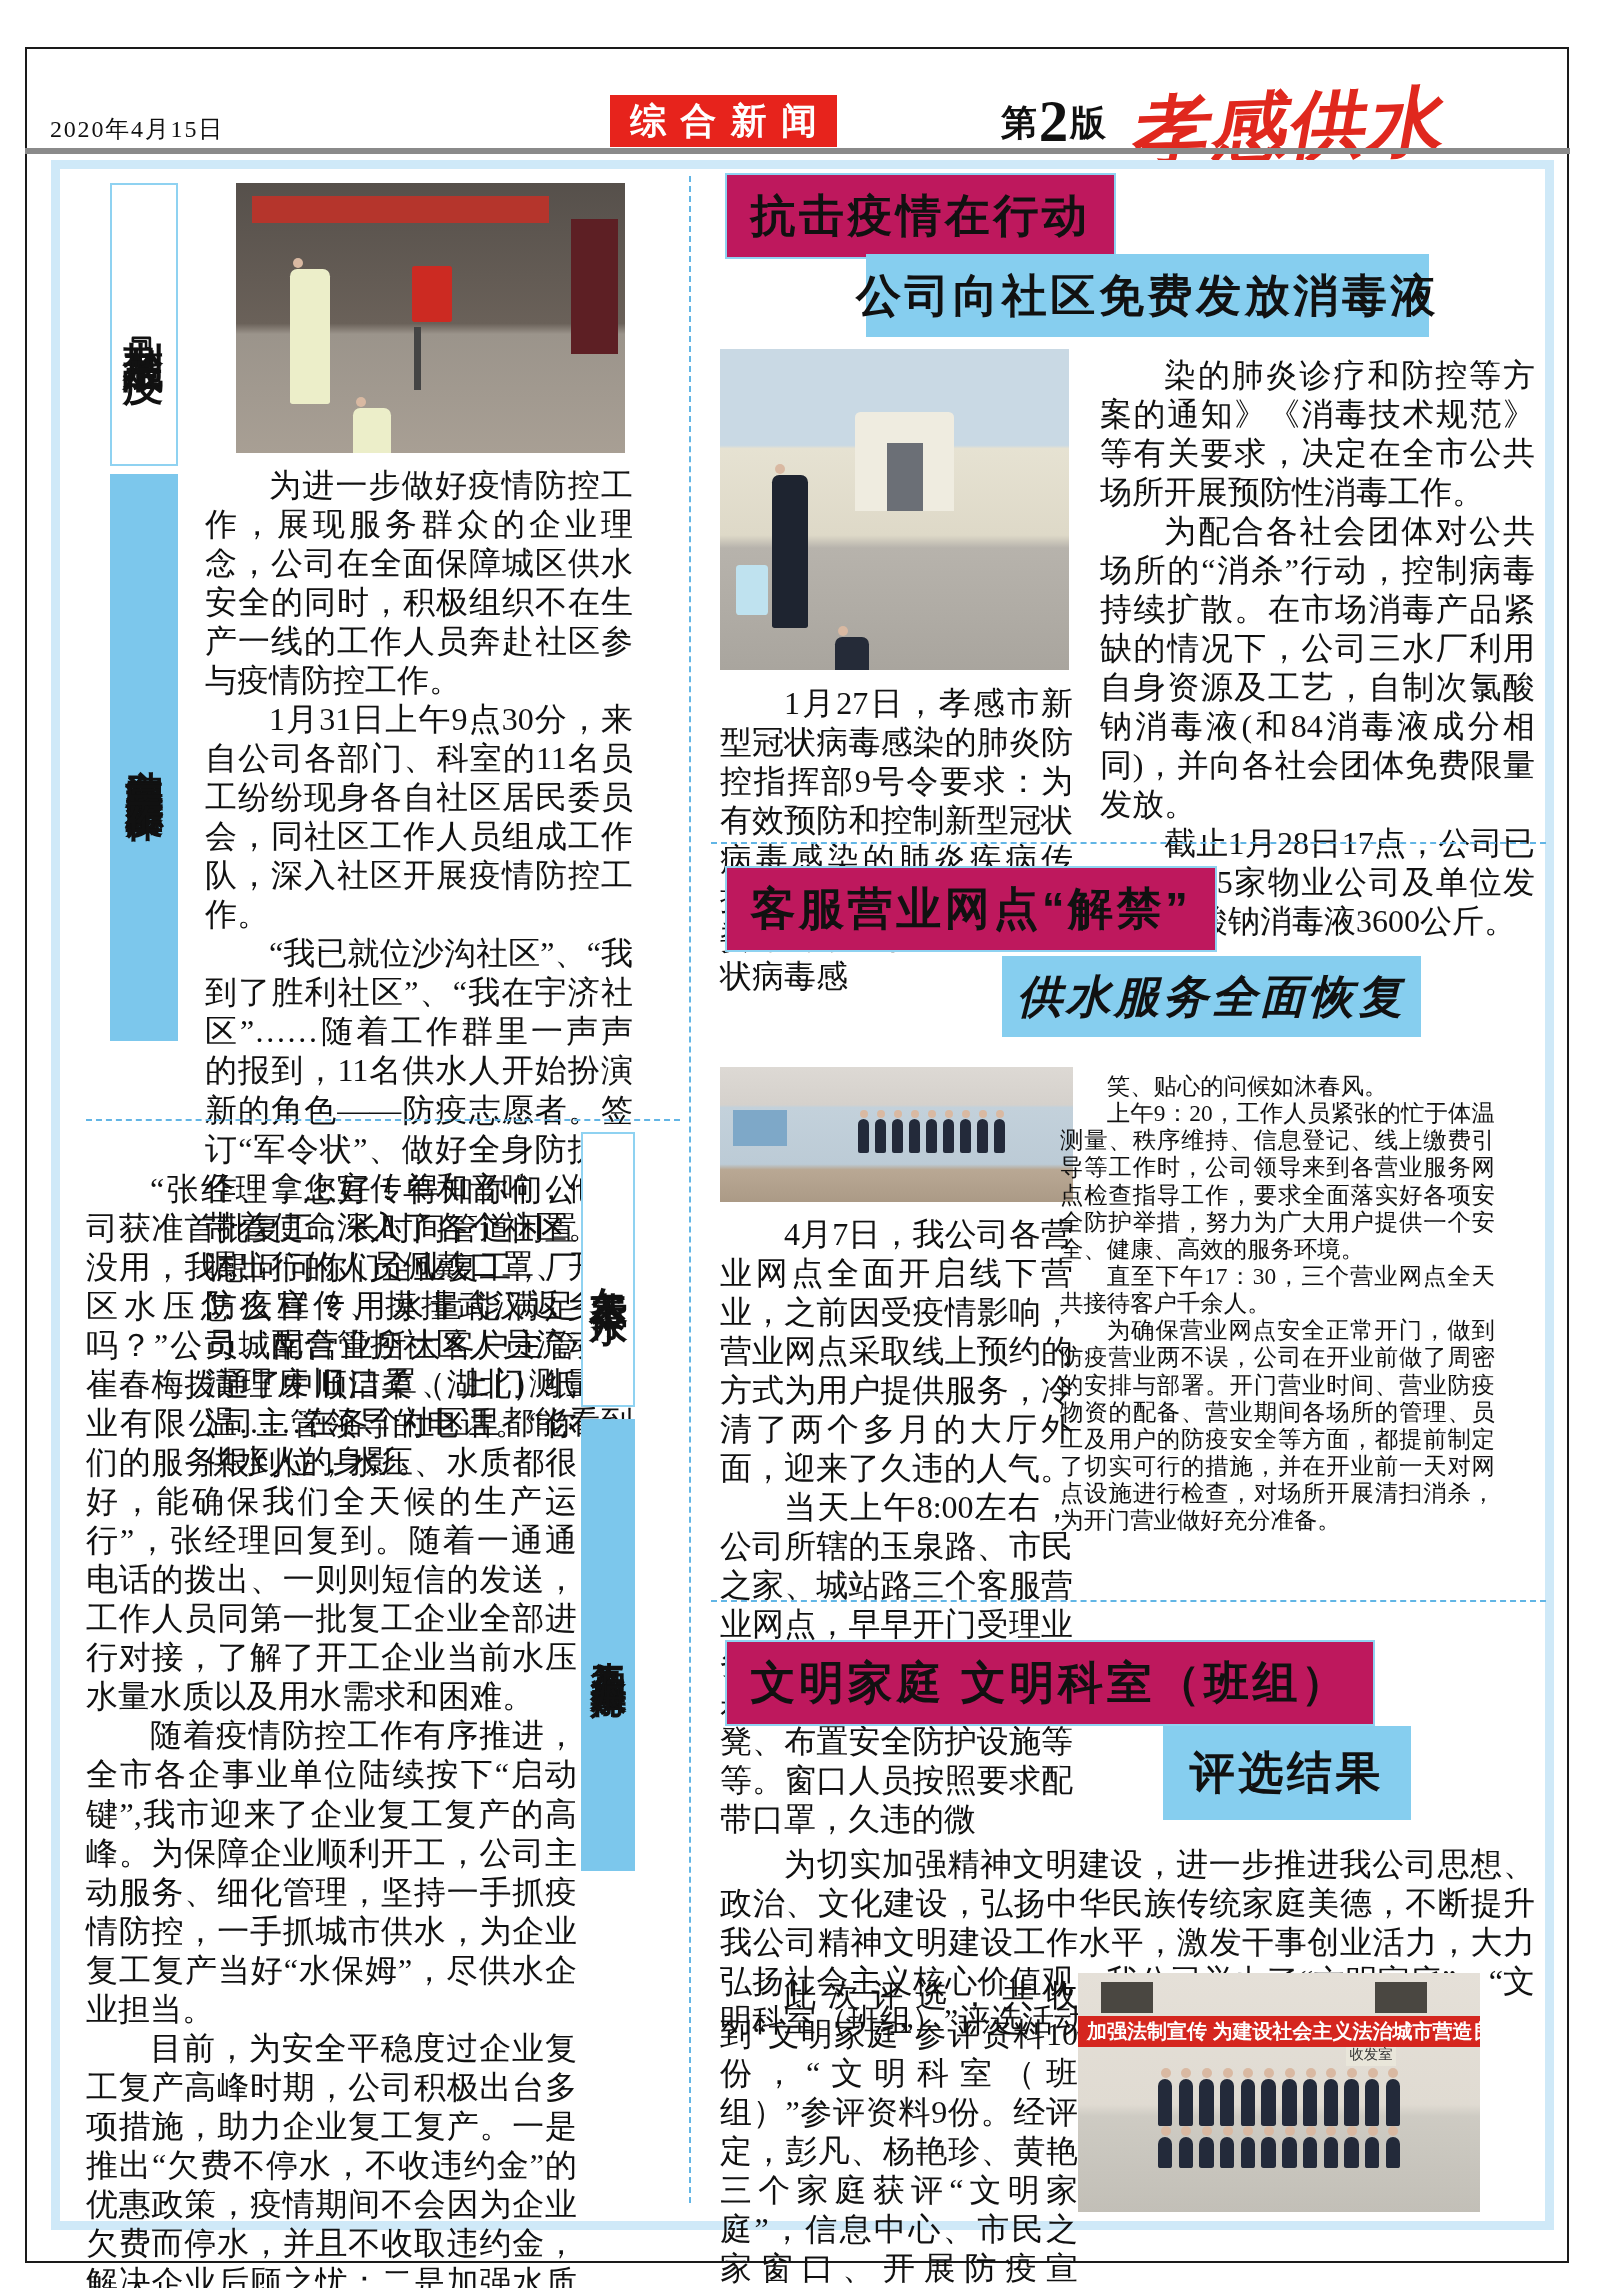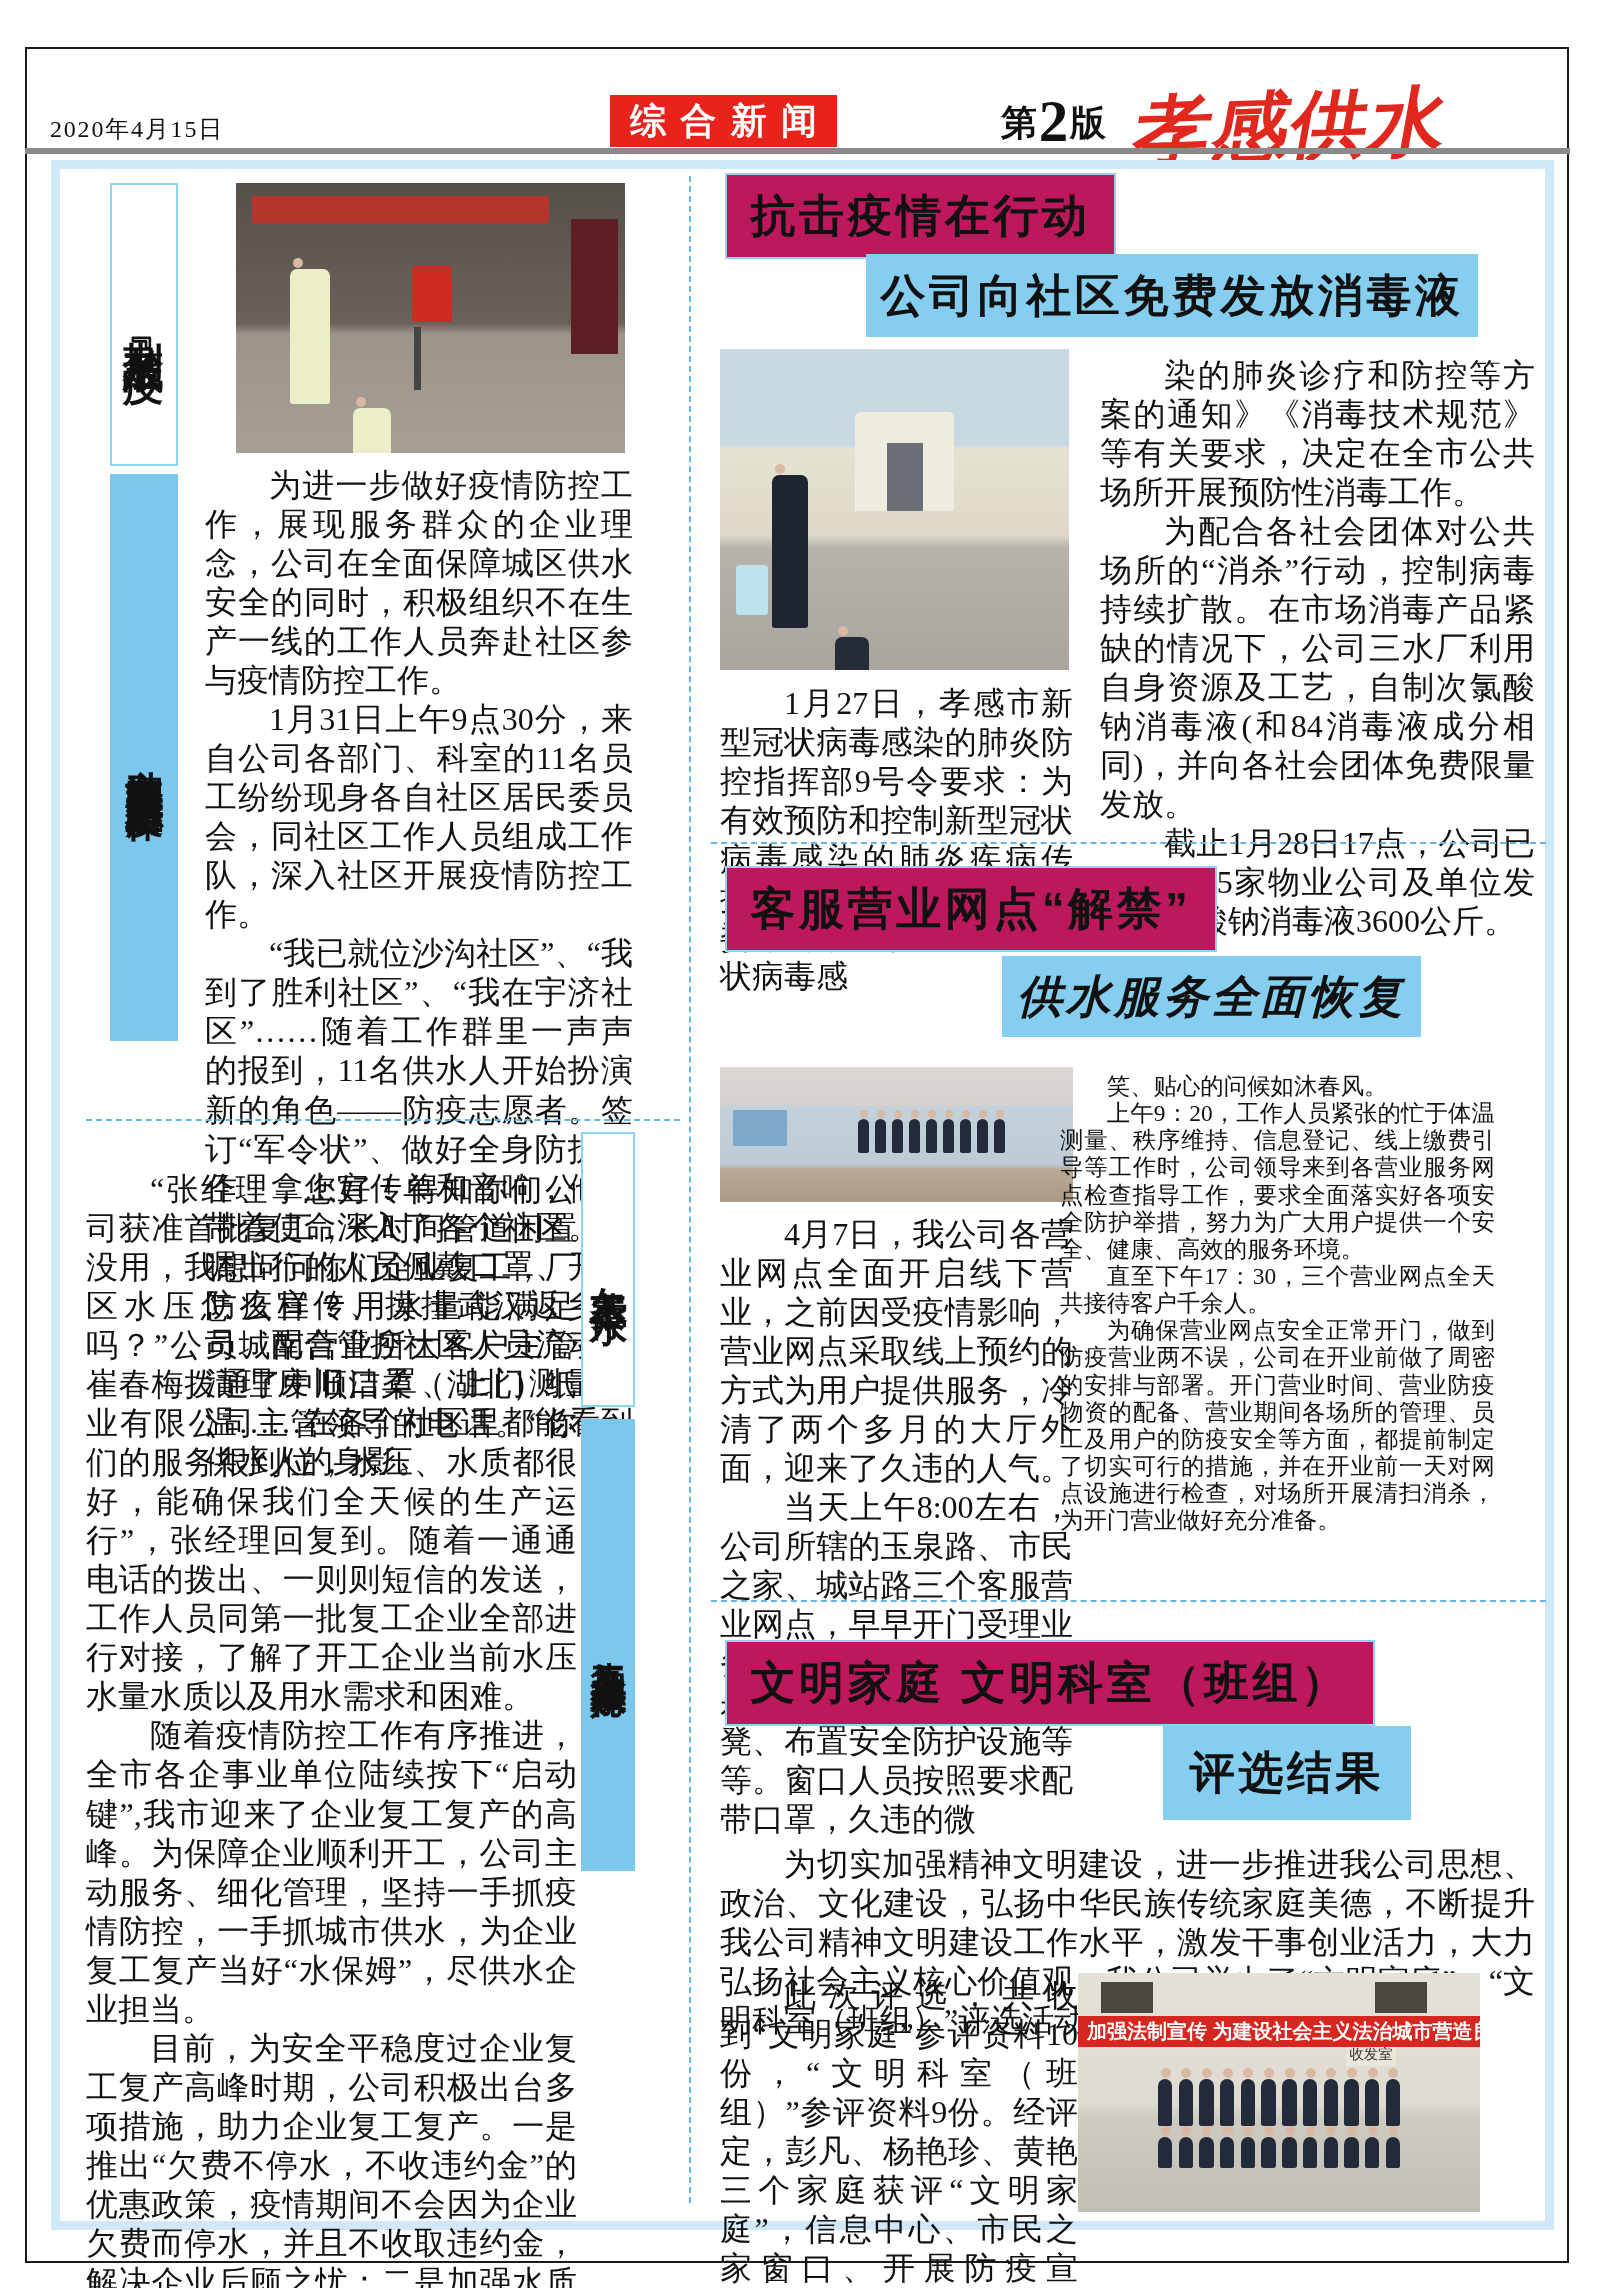--- a/index.html
+++ b/index.html
@@ -102,21 +102,21 @@
 
 <div class="abs body-text" style="left:86px;top:1170px;width:491px;">
   <p>“张经理，您好！得知你们公司获准首批复工，长时间管道闲置没用，我想问问你们企业复工，厂区水压怎么样？用水量能满足吗？”公司城南营业所大客户主管崔春梅拨通了中顺洁柔（湖北）纸业有限公司主管领导的电话。“你们的服务很到位，水压、水质都很好，能确保我们全天候的生产运行”，张经理回复到。随着一通通电话的拨出、一则则短信的发送，工作人员同第一批复工企业全部进行对接，了解了开工企业当前水压水量水质以及用水需求和困难。</p>
   <p>随着疫情防控工作有序推进，全市各企事业单位陆续按下“启动键”,我市迎来了企业复工复产的高峰。为保障企业顺利开工，公司主动服务、细化管理，坚持一手抓疫情防控，一手抓城市供水，为企业复工复产当好“水保姆”，尽供水企业担当。</p>
   <p>目前，为安全平稳度过企业复工复产高峰时期，公司积极出台多项措施，助力企业复工复产。一是推出“欠费不停水，不收违约金”的优惠政策，疫情期间不会因为企业欠费而停水，并且不收取违约金，解决企业后顾之忧；二是加强水质检测，安排工作人员上门对复工企业开展水质取样检测，保障厂区水质合格；三是通过电话、短信、微信、公众号等途径加强与复工企业联系，了解企业用水需求，解决企业亟待解决的用水问题，为企业做好复工复产的用水服务；四是实行严格的24小时应急值守，通过智慧水务平台实时监测企业用水量和水压情况，随时调度安全供水和疫情防控工作，全力保障辖区企业、居民、医疗机构的用水需求。</p>
 </div>
 <div class="abs vtitle white" style="left:581px;top:1132px;width:54px;height:275px;font-size:38px;">欠费不停水</div>
 <div class="abs vtitle blue" style="left:581px;top:1419px;width:54px;height:452px;font-size:36px;letter-spacing:2.7px;">为复工企业当好水保姆</div>
 
 <div class="abs kicker" style="left:725px;top:173px;">抗击疫情在行动</div>
-<div class="abs headline-blue" style="left:866px;top:254px;width:612px;height:83px;">公司向社区免费发放消毒液</div>
+<div class="abs headline-blue" style="left:866px;top:254px;width:563px;height:83px;">公司向社区免费发放消毒液</div>
 
 <div class="abs photo" style="left:720px;top:349px;width:349px;height:321px;background:linear-gradient(#c9d9e4 0%,#c9d9e4 30%,#e6e2d2 31%,#ded9c8 58%,#b7b3ac 62%,#a9a59e 100%);">
   <div class="abs" style="left:135px;top:63px;width:99px;height:99px;background:#efece0;border-radius:5.4px 5.4px 0 0;"></div>
   <div class="abs" style="left:167px;top:94px;width:36px;height:68px;background:#6b6f76;"></div>
   <div class="abs person" style="left:52px;top:126px;width:36px;height:153px;background:#1e2430;"></div>
   <div class="abs person" style="left:115px;top:135px;width:34px;height:148px;background:#252b38;"></div>
 
   <div class="abs" style="left:16px;top:216px;width:32px;height:50px;background:#bfe2ef;border-radius:3.6px;"></div>
 </div>
 

